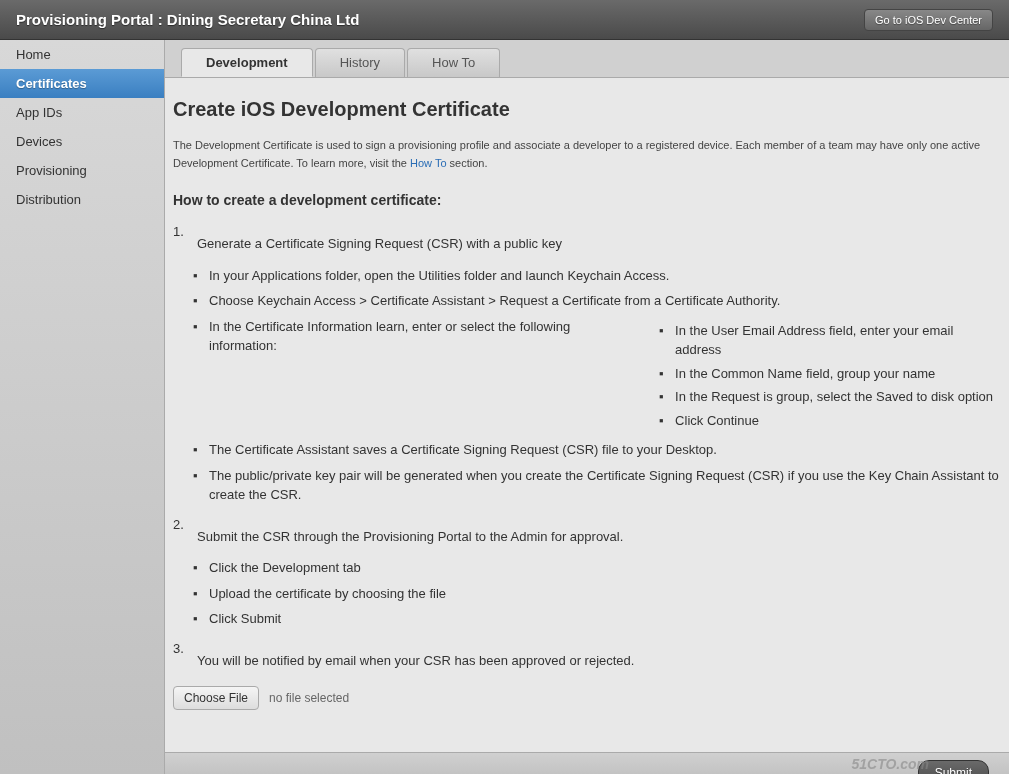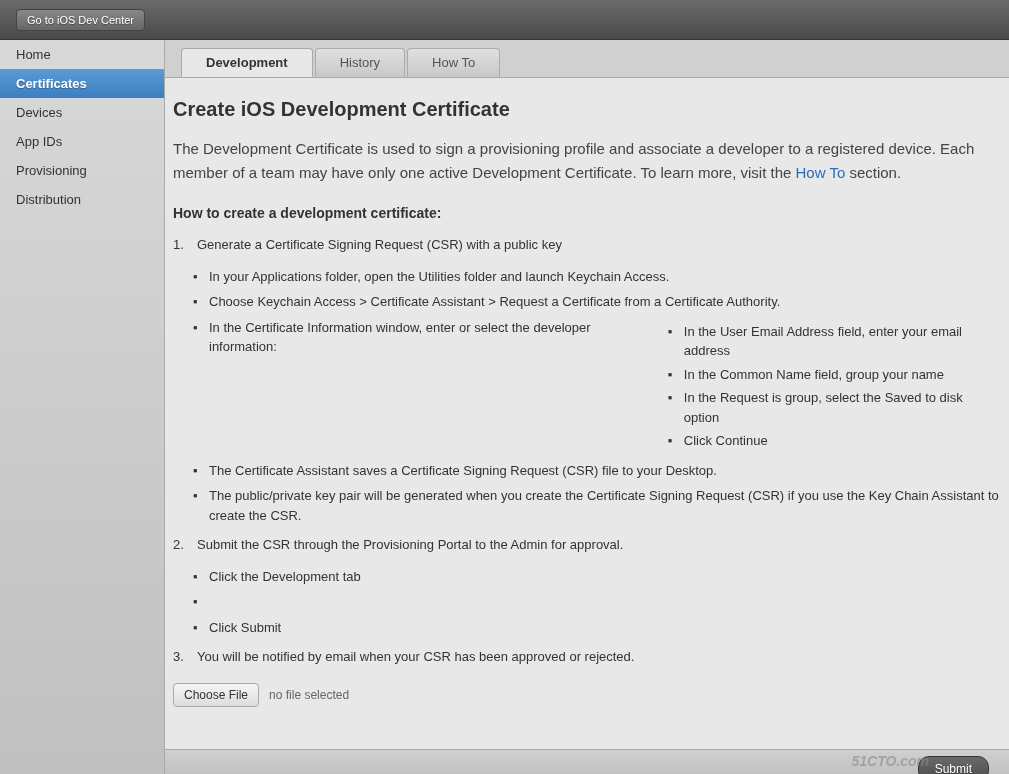--- a/index.html
+++ b/index.html
@@ -101,21 +101,21 @@
       padding: 20px 8px;
       background: #e8e8e8;
     }
     .page-title {
       font-size: 20px;
       font-weight: bold;
       color: #333;
       margin-bottom: 16px;
     }
     .intro-text {
-      font-size: 15px;
+      font-size: 11px;
       line-height: 1.6;
       color: #444;
       margin-bottom: 20px;
       margin-top: 8px;
     }
     .intro-text a {
       color: #2a6db5;
       text-decoration: none;
     }
 
@@ -135,21 +135,21 @@
       display: flex;
       margin-bottom: 12px;
       font-size: 13px;
       line-height: 1.5;
       color: #333;
     }
     .step-num {
       min-width: 24px;
       font-weight: normal;
     }
-    .step-text { flex: 1; }
+    .step-text { flex: 1; margin-top: 12px; }
 
     .sub-list {
       list-style: none;
       padding-left: 20px;
       margin-top: 8px;
     }
     .sub-item {
       display: flex;
       margin-bottom: 6px;
       font-size: 13px;
@@ -223,30 +223,31 @@
       font-size: 14px;
       font-weight: bold;
       opacity: 0.6;
       font-style: italic;
     }
   </style>
 </head>
 <body>
 
 <div class="header">
+  <span class="header-title">Provisioning Portal : Dining Secretary China Ltd</span>
   <button class="header-btn">Go to iOS Dev Center</button>
 </div>
 
 <div class="layout">
 
   <nav class="sidebar">
   <a href="#" class="sidebar-item">Home</a>
       <a href="#" class="sidebar-item active">Certificates</a>
+      <a href="#" class="sidebar-item">App IDs</a>
       <a href="#" class="sidebar-item">Devices</a>
-      <a href="#" class="sidebar-item">App IDs</a>
       <a href="#" class="sidebar-item">Provisioning</a>
       <a href="#" class="sidebar-item">Distribution</a>
     </nav>
 
   <div class="content">
 
     <div class="tabs">
     <div class="tab active">Development</div>
         <div class="tab">History</div>
         <div class="tab">How To</div>
@@ -271,21 +272,21 @@
               <li class="sub-item">
                 <span class="bullet">▪</span>
                 <span>In your Applications folder, open the Utilities folder and launch Keychain Access.</span>
               </li>
               <li class="sub-item">
                 <span class="bullet">▪</span>
                 <span>Choose Keychain Access &gt; Certificate Assistant &gt; Request a Certificate from a Certificate Authority.</span>
               </li>
               <li class="sub-item">
                 <span class="bullet">▪</span>
-                <span>In the Certificate Information window, enter or select the developer information:</span>
+                <span>In the Certificate Information learn, enter or select the following information:</span>
                 <ul class="sub-sub-list">
                   <li class="sub-sub-item">
                     <span class="bullet">▪</span>
                     <span>In the User Email Address field, enter your email address</span>
                   </li>
                   <li class="sub-sub-item">
                     <span class="bullet">▪</span>
                     <span>In the Common Name field, group your name</span>
                   </li>
                   <li class="sub-sub-item">
@@ -313,20 +314,21 @@
               <span class="step-num">2.</span>
               <span class="step-text">Submit the CSR through the Provisioning Portal to the Admin for approval.</span>
             </div>
             <ul class="sub-list">
               <li class="sub-item">
                 <span class="bullet">▪</span>
                 <span>Click the Development tab</span>
               </li>
               <li class="sub-item">
                 <span class="bullet">▪</span>
+                <span>Upload the certificate by choosing the file</span>
               </li>
               <li class="sub-item">
                 <span class="bullet">▪</span>
                 <span>Click Submit</span>
               </li>
             </ul>
           </li>
           <li style="margin-bottom: 10px;">
             <div class="step-item">
               <span class="step-num">3.</span>

